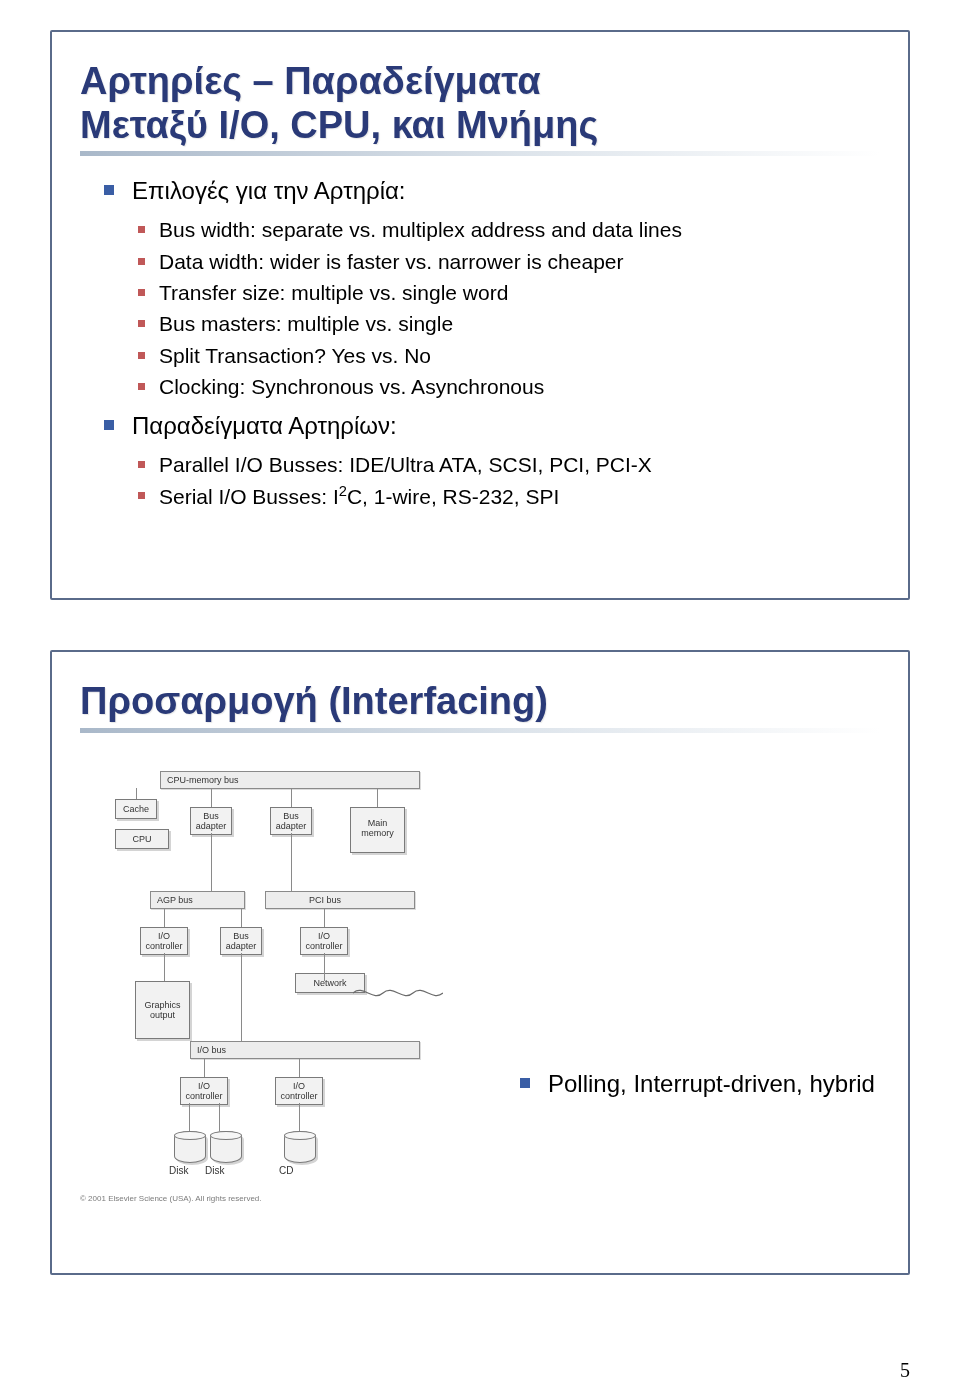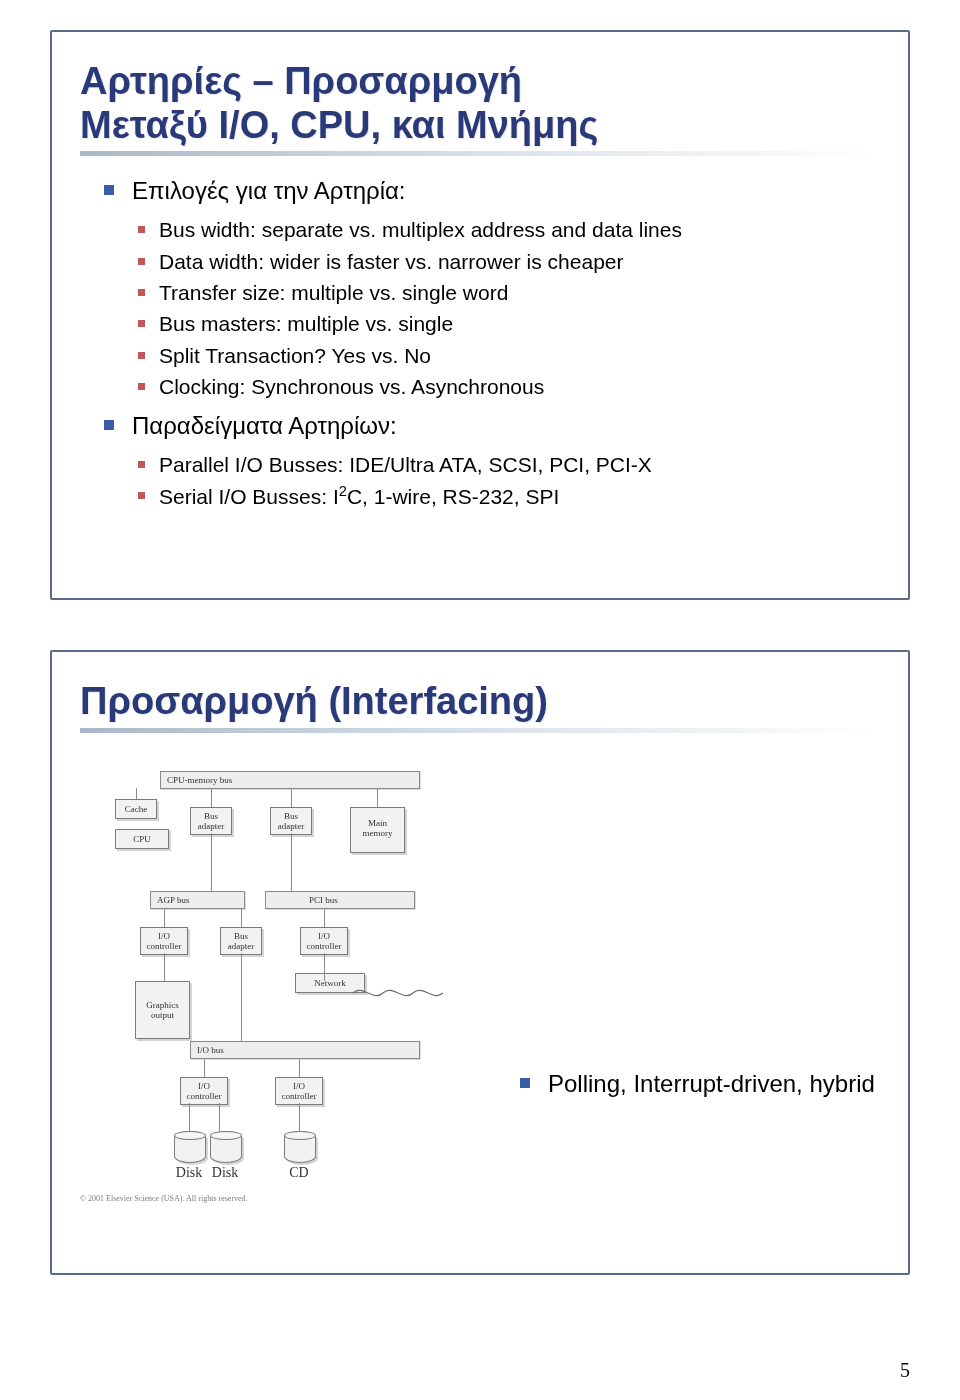--- a/index.html
+++ b/index.html
@@ -80,21 +80,21 @@
   
   .interfacing-area {
     display: flex;
     gap: 30px;
     margin-top: 28px;
   }
   .diagram {
     position: relative;
     width: 410px;
     height: 440px;
-    font-family: Liberation Serif, serif;
+    font-family: Liberation Sans, sans-serif;
   }
   .box {
     position: absolute;
     border: 1px solid #7a7a7a;
     background: #f2f2f2;
     font-size: 9px;
     color: #333;
     text-align: center;
     padding: 4px 2px;
     box-sizing: border-box;
@@ -138,24 +138,24 @@
     position: absolute;
     top: -1px; left: -1px; right: -1px;
     height: 9px;
     border: 1px solid #7a7a7a;
     border-radius: 50%;
     background: #f6f6f6;
     box-sizing: border-box;
   }
   .cyl-label {
     position: absolute;
-    font-size: 14px;
+    font-size: 10px;
     color: #333;
     width: 40px;
-    text-align: center;
+    text-align: left;
   }
   .wavy {
     position: absolute;
   }
   .right-col {
     flex: 1;
     padding-top: 300px;
   }
   .page-num {
     position: absolute;
@@ -167,21 +167,21 @@
   }
   sup { font-size: 0.7em; }
 </style>
 </head>
 <body>
 
 <div class="page">
 
   <div class="slide slide-top">
     <div class="title">
-      <span>Αρτηρίες – Προσαρμογή</span><br>
+      <span>Αρτηρίες – Παραδείγματα</span><br>
       <span>Μεταξύ I/O, CPU, και Μνήμης</span>
     </div>
     <div class="title-underline"></div>
 
     <div class="bullets">
       <div class="bullet-row">
         <div class="sq-bullet"></div>
         <div class="bullet-text">Επιλογές για την Αρτηρία:</div>
       </div>
     </div>

